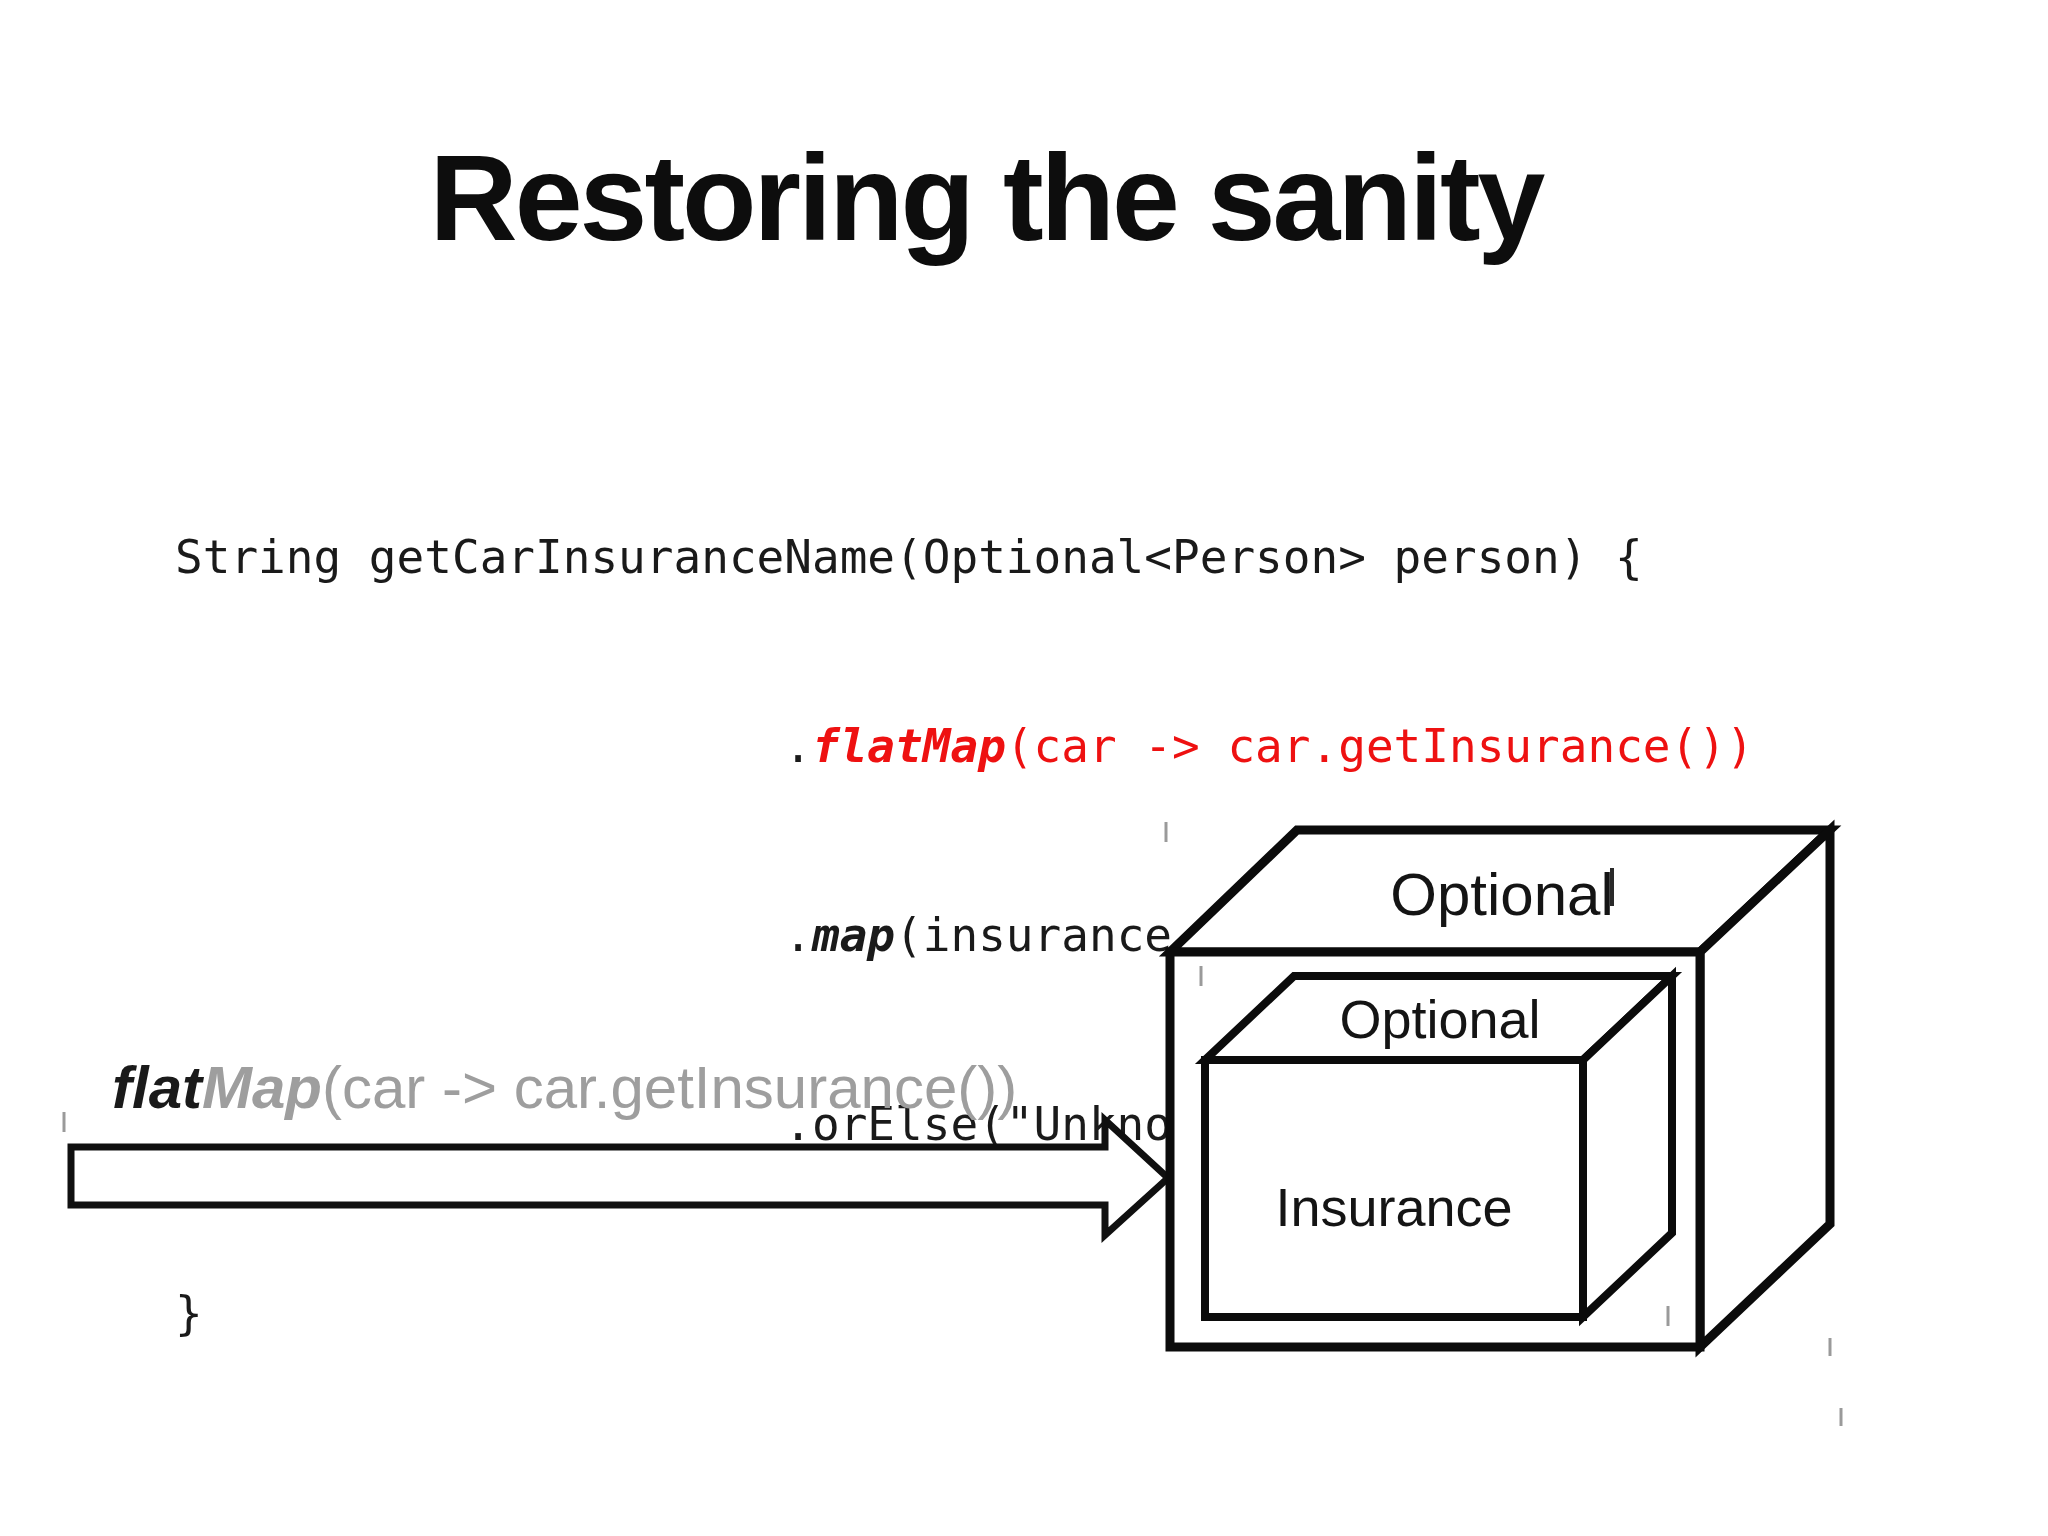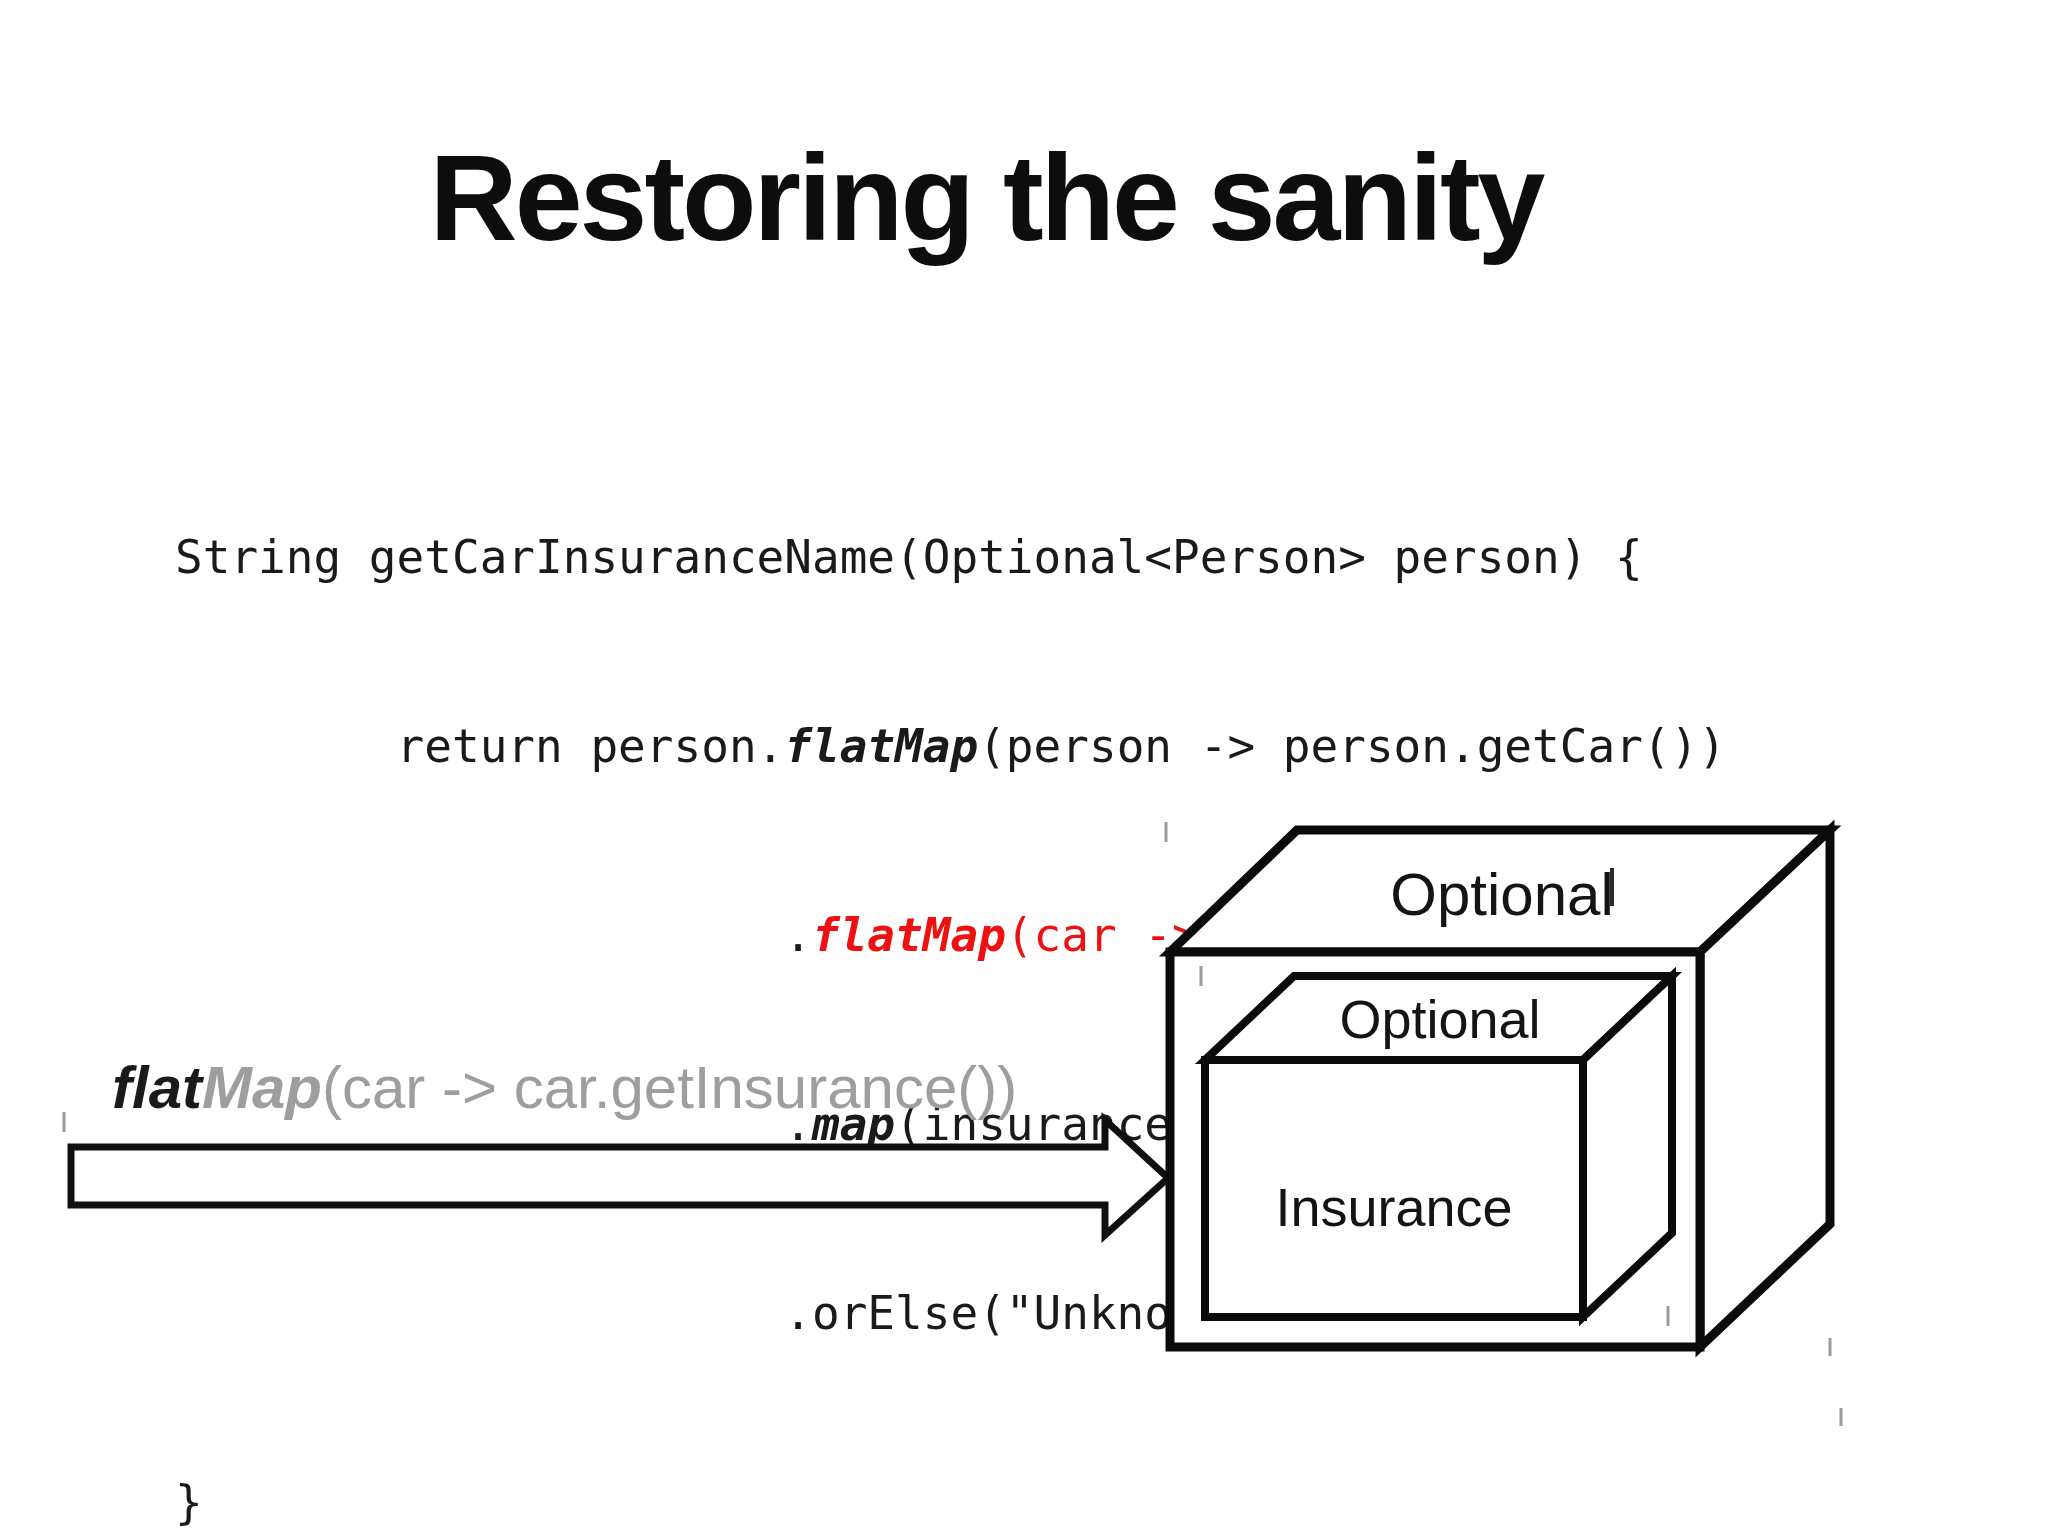--- a/index.html
+++ b/index.html
@@ -33,21 +33,20 @@
 </style>
 </head>
 <body>
 
 <div class="slide">
 
   <div class="title">Restoring the sanity</div>
 
   <div class="code">
     <div class="cl"><span>String getCarInsuranceName(Optional&lt;Person&gt; person) {</span></div>
-    <div class="cl"><span>        return person.</span><span class="kw">flatMap</span><span>(person -&gt; person.getCar())</span></div>
     <div class="cl"><span>                      .</span><span class="kw red">flatMap</span><span class="red">(car -&gt; car.getInsurance())</span></div>
     <div class="cl"><span>                      .</span><span class="kw">map</span><span>(insurance -&gt; insurance.getName())</span></div>
     <div class="cl"><span>                      .orElse("Unknown");</span></div>
     <div class="cl"><span>}</span></div>
   </div>
 
   <div class="annotation"><span class="kw ink">flat</span><span class="kw">Map</span><span>(car -&gt; car.getInsurance())</span></div>
 
   <svg class="diagram" width="2048" height="1536" viewBox="0 0 2048 1536">
 

